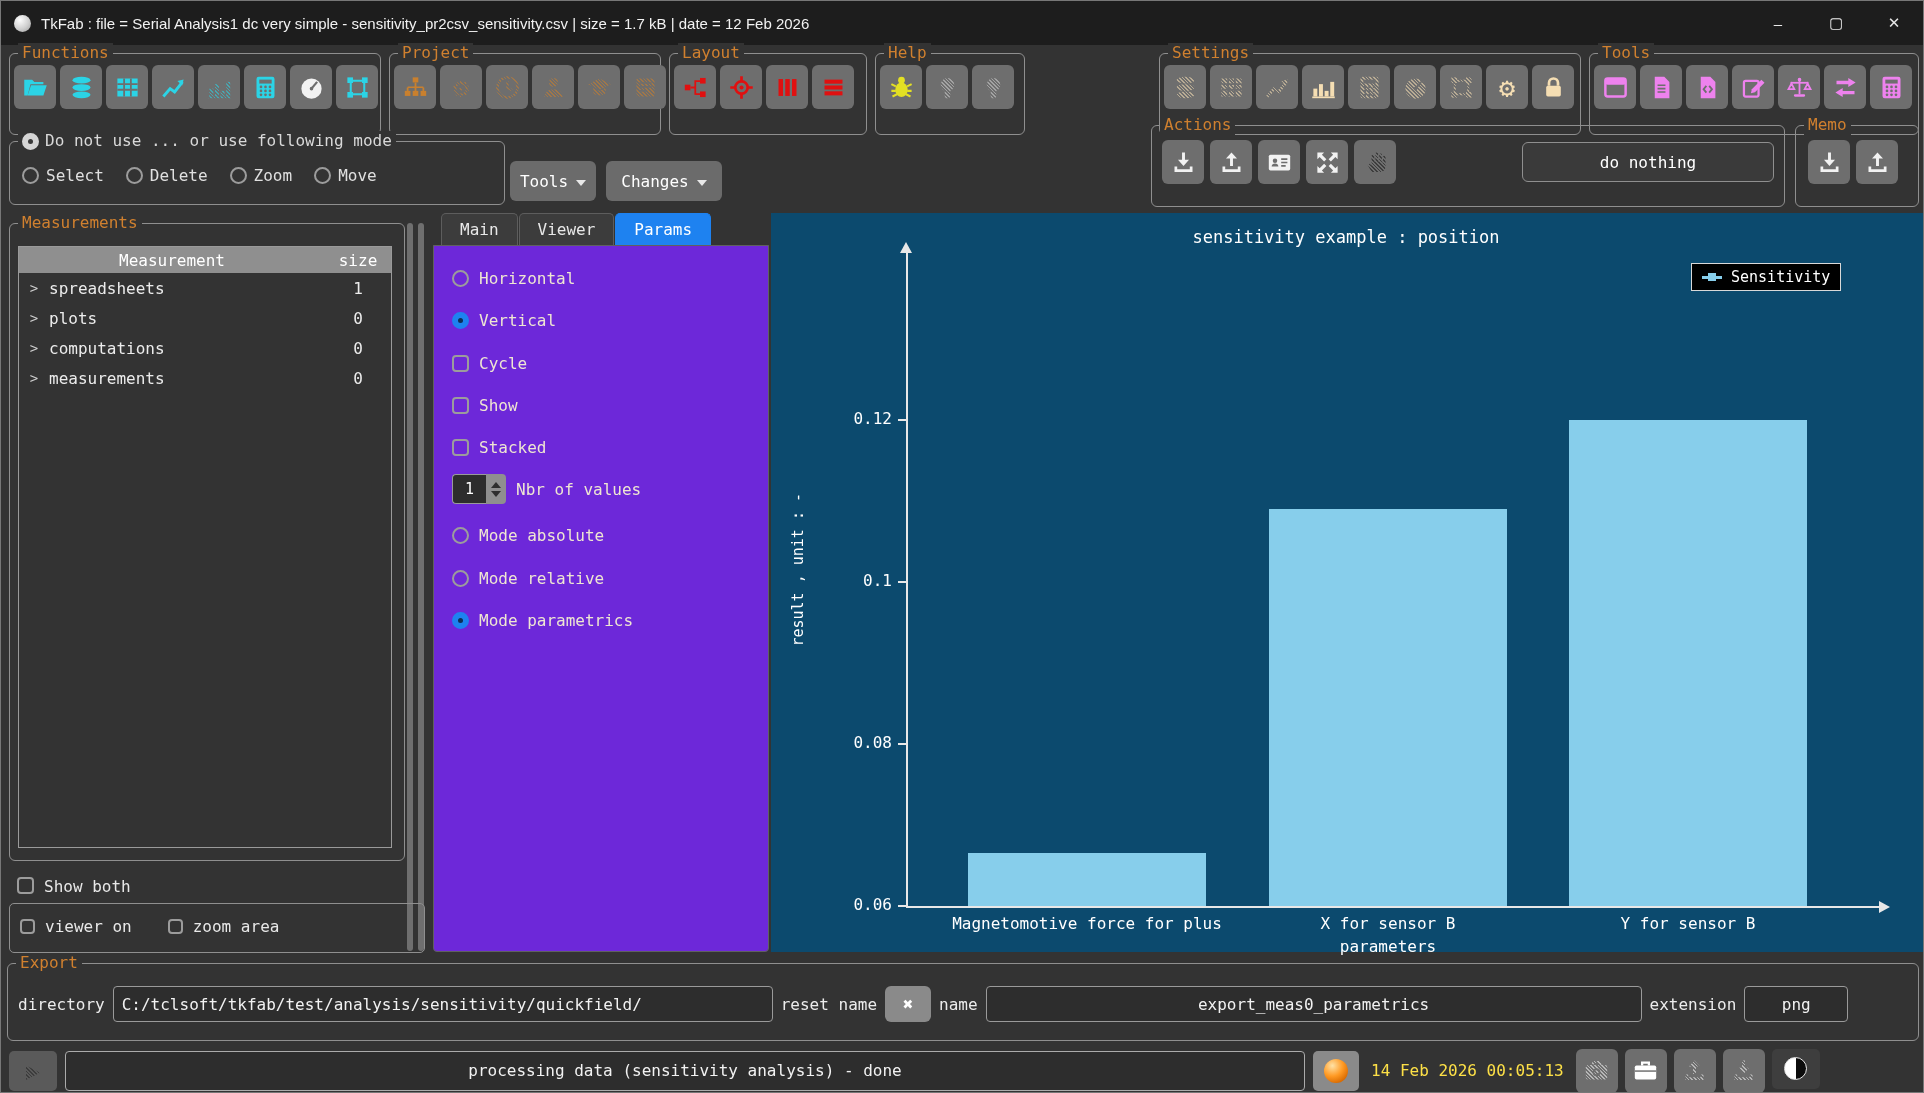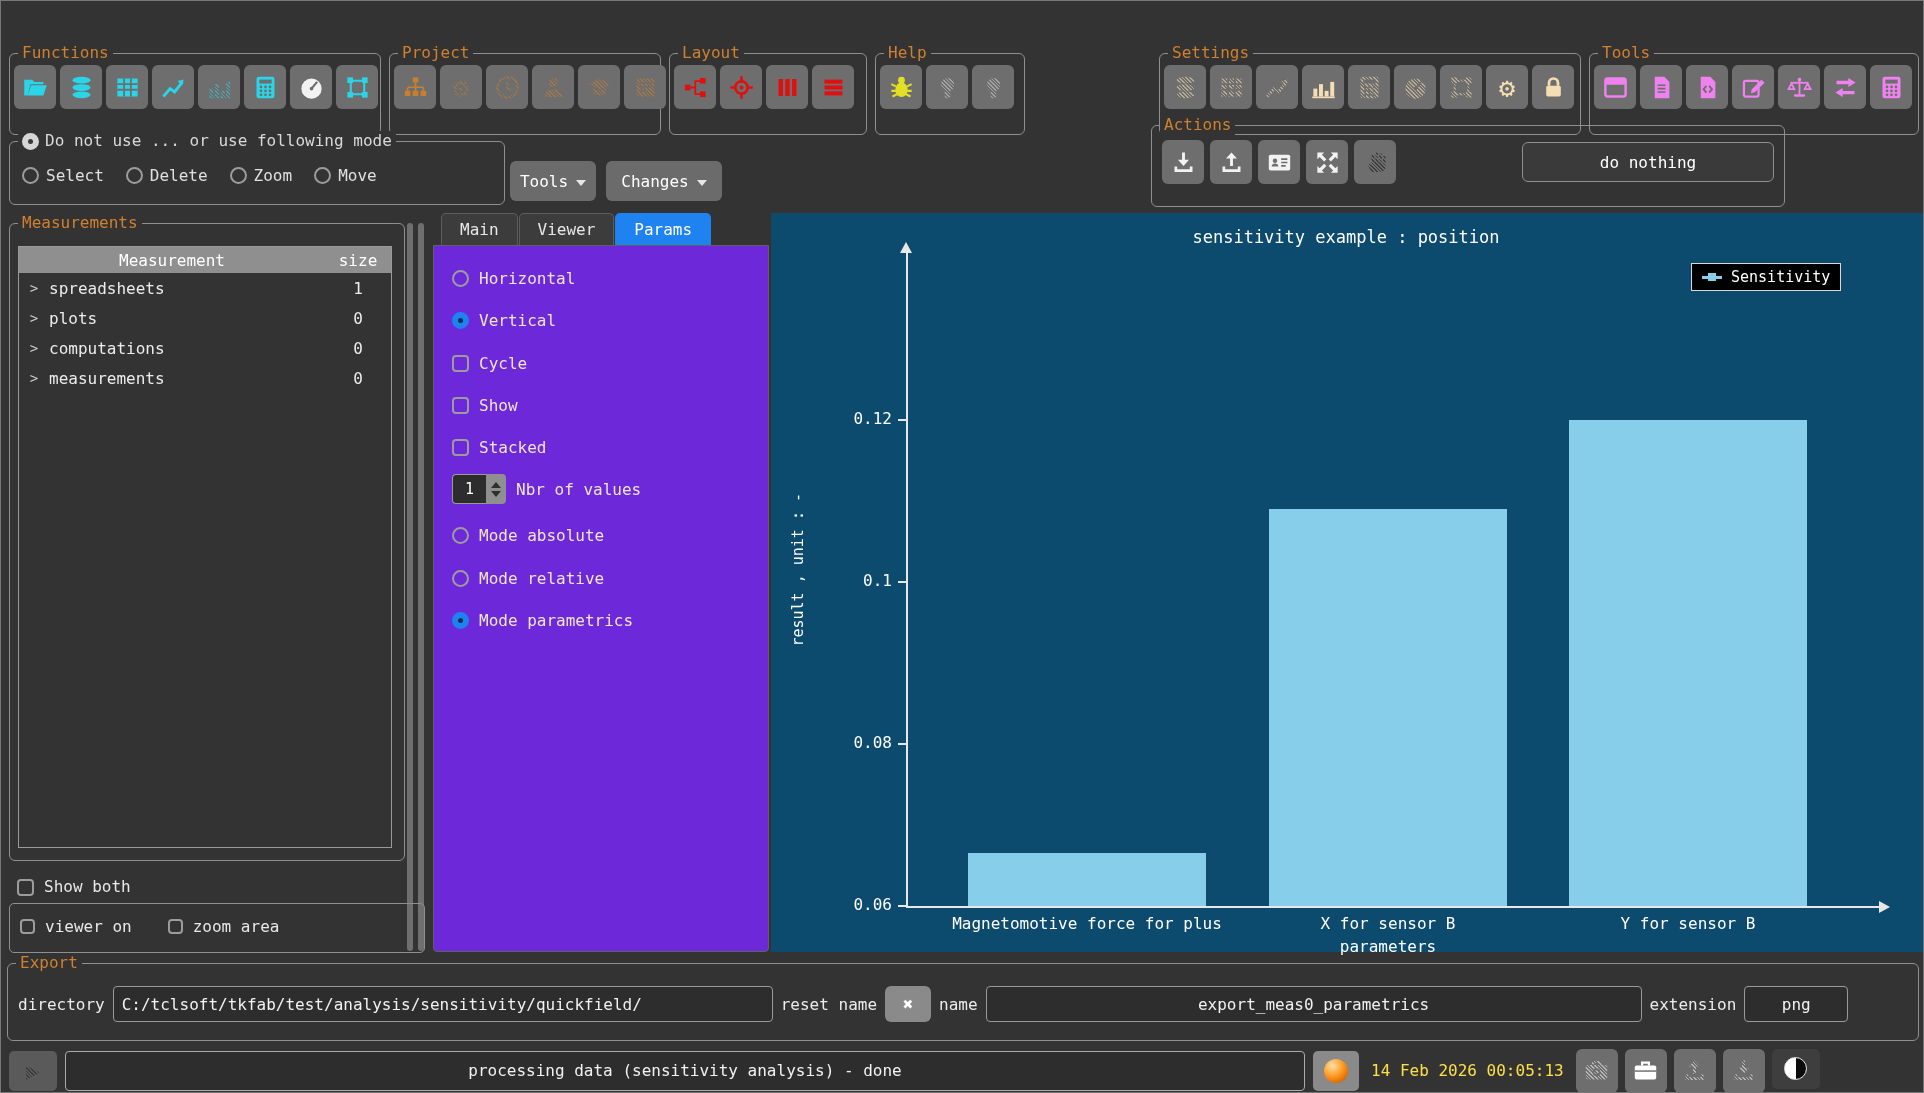--- a/index.html
+++ b/index.html
@@ -87,20 +87,29 @@
   .half{width:23px;height:23px;border-radius:50%;border:1px solid #e8e8e8;
         background:linear-gradient(90deg,#ffffff 0 54%,#0c0c0c 54% 100%);}
   .scroll-strip{position:absolute;left:406px;top:222px;width:20px;height:728px;display:flex;gap:5px;}
   .scroll-strip div{width:6px;height:100%;background:#6f6f6f;border-radius:3px;}
 </style>
 </head>
 <body>
 
 <div id="root">
 
+  <div class="titlebar">
+    <span class="appicon"></span>
+    <span class="wtitle">TkFab : file = Serial Analysis1 dc very simple - sensitivity_pr2csv_sensitivity.csv  |  size = 1.7 kB  |  date = 12 Feb 2026</span>
+    <span class="wctrls">
+      <span class="wc">–</span>
+      <span class="wc">▢</span>
+      <span class="wc">✕</span>
+    </span>
+  </div>
 
   <div id="toolbar">
       <div class="grp" style="left: 8px; top: 52px; width: 372px; height: 82px;">
         <span class="lbl">Functions</span>
         <div class="grp-body">
           <div class="ibtn">
             <span class="icon" style="color: rgb(43, 212, 230);">
               <svg viewBox="0 0 24 24" fill="currentColor">
                 <path d="M2 5h7l2 2h8v2H7.5L5 19H2z"></path>
                 <path d="M8 10h14l-3 9H5z"></path>
@@ -552,20 +561,41 @@
               </svg>
             </span>
           </div>
         </span>
       <div class="btn" style="margin-left:auto;width:252px;height:40px;background:#3a3a3a;border:1px solid #8f8f8f;">
         <span>do nothing</span>
       </div>
     </div>
   </div>
 
+  <div class="grp" style="left:1794px;top:124px;width:124px;height:82px;">
+    <span class="lbl">Memo</span>
+    <div id="memobtns" style="display:flex;gap:6px;padding:14px 10px 0 12px;">
+        <div class="ibtn">
+          <span class="icon" style="color: rgb(242, 242, 242);">
+            <svg viewBox="0 0 24 24" fill="currentColor">
+              <path d="M10.7 3h2.6v6.5h3.6L12 15 7.1 9.5h3.6z"></path>
+              <path d="M4 15.5v5h16v-5h-2.4v2.6H6.4v-2.6z"></path>
+            </svg>
+          </span>
+        </div>
+        <div class="ibtn">
+          <span class="icon" style="color: rgb(242, 242, 242);">
+            <svg viewBox="0 0 24 24" fill="currentColor">
+              <path d="M12 3l4.9 5.5h-3.6V15h-2.6V8.5H7.1z"></path>
+              <path d="M4 15.5v5h16v-5h-2.4v2.6H6.4v-2.6z"></path>
+            </svg>
+          </span>
+        </div>
+      </div>
+  </div>
 
   <div class="grp" style="left:8px;top:222px;width:396px;height:638px;">
     <span class="lbl">Measurements</span>
     <div id="meas-tbl">
       <div class="thead">
         <span class="th-name">Measurement</span>
         <span class="th-size">size</span>
       </div>
       <div id="measrows">
           <div class="trow">
@@ -668,21 +698,21 @@
       <div class="tlabel" style="left: 61px; top: 196px;">0.12</div>
       <div class="bar" style="left: 197px; top: 640px; width: 238px; height: 53px; background: rgb(135, 206, 235);"></div>
       <div class="bar" style="left: 498px; top: 296px; width: 238px; height: 397px; background: rgb(135, 206, 235);"></div>
       <div class="bar" style="left: 798px; top: 207px; width: 238px; height: 486px; background: rgb(135, 206, 235);"></div>
       <div class="cat" style="left: 146px; top: 701px;">Magnetomotive force for plus</div>
       <div class="cat" style="left: 447px; top: 701px;">X for sensor B</div>
       <div class="cat" style="left: 747px; top: 701px;">Y for sensor B</div>
       <div class="cat" style="left: 447px; top: 724px;">parameters</div>
     </div>
 
-  <div style="position:absolute;left:16px;top:876px;display:flex;align-items:flex-end;gap:10px;font-size:16px;color:#e8e8e8;">
+  <div style="position:absolute;left:16px;top:876px;display:flex;align-items:flex-start;gap:10px;font-size:16px;color:#e8e8e8;">
     <span class="check"></span>
     <span>Show both</span>
   </div>
   <div class="grp" style="left:8px;top:902px;width:416px;height:50px;border-radius:5px;">
     <div style="display:flex;align-items:center;gap:10px;padding:13px 0 0 10px;font-size:16px;color:#e8e8e8;">
       <span class="check" style="width:15px;height:15px;"></span>
       <span>viewer on</span>
       <span class="check" style="width:15px;height:15px;margin-left:26px;"></span>
       <span>zoom area</span>
     </div>

